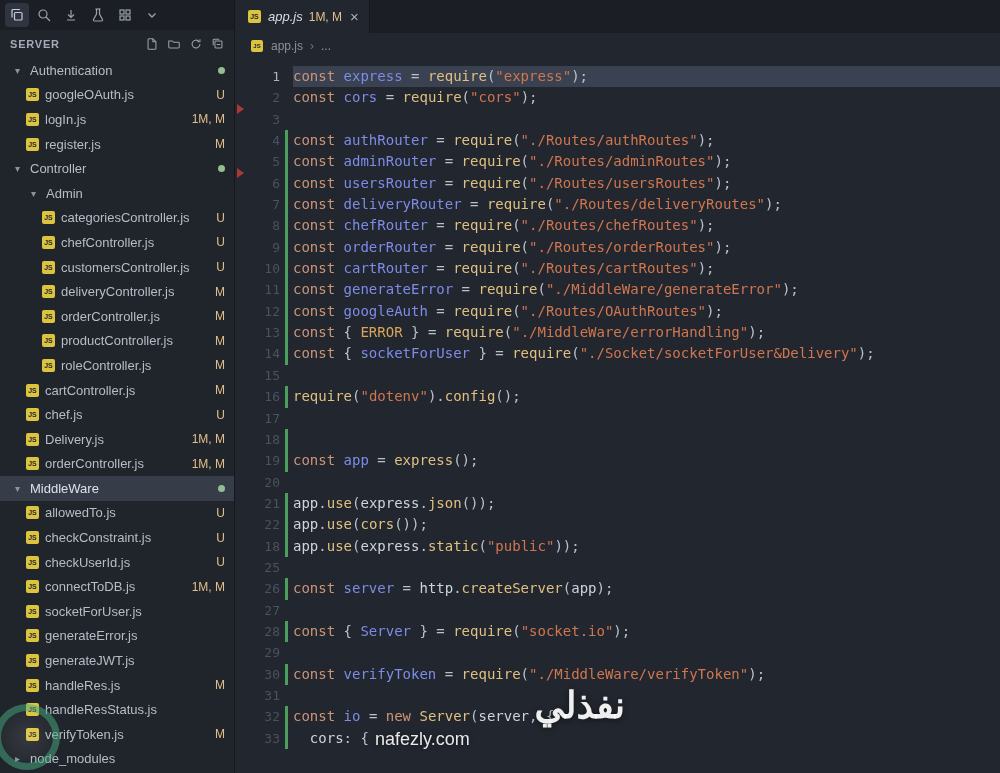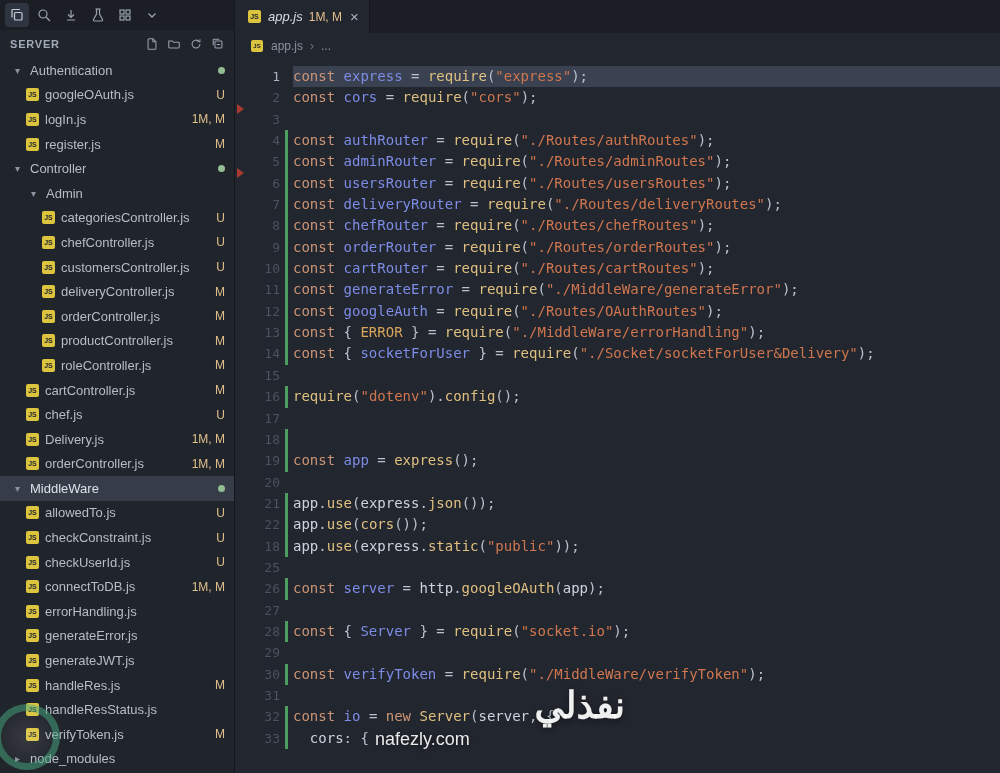--- a/index.html
+++ b/index.html
@@ -304,21 +304,21 @@
           <span class="ind" style="width: 26px;"></span>
           <span class="jsicon">JS</span>
           <span class="tlabel">connectToDB.js</span>
           <span class="tright">
             <span class="badge">1M, M</span>
           </span>
         </div>
         <div class="tree-row">
           <span class="ind" style="width: 26px;"></span>
           <span class="jsicon">JS</span>
-          <span class="tlabel">errorHandling.js</span>
+          <span class="tlabel">socketForUser.js</span>
           <span class="tright"></span>
         </div>
         <div class="tree-row">
           <span class="ind" style="width: 26px;"></span>
           <span class="jsicon">JS</span>
           <span class="tlabel">generateError.js</span>
           <span class="tright"></span>
         </div>
         <div class="tree-row">
           <span class="ind" style="width: 26px;"></span>
@@ -491,21 +491,21 @@
           <span class="txt"><span class="tk-w">app</span><span class="tk-p">.</span><span class="tk-f">use</span><span class="tk-p">(</span><span class="tk-w">express</span><span class="tk-p">.</span><span class="tk-f">static</span><span class="tk-p">(</span><span class="tk-s">"public"</span><span class="tk-p">));</span></span>
         </div>
         <div class="code-line">
           <span class="ln">25</span>
           <span class="gitbar"></span>
           <span class="txt"></span>
         </div>
         <div class="code-line">
           <span class="ln">26</span>
           <span class="gitbar add"></span>
-          <span class="txt"><span class="tk-k">const </span><span class="tk-i">server </span><span class="tk-p">= </span><span class="tk-w">http</span><span class="tk-p">.</span><span class="tk-f">googleOAuth</span><span class="tk-p">(</span><span class="tk-w">app</span><span class="tk-p">);</span></span>
+          <span class="txt"><span class="tk-k">const </span><span class="tk-i">server </span><span class="tk-p">= </span><span class="tk-w">http</span><span class="tk-p">.</span><span class="tk-f">createServer</span><span class="tk-p">(</span><span class="tk-w">app</span><span class="tk-p">);</span></span>
         </div>
         <div class="code-line">
           <span class="ln">27</span>
           <span class="gitbar"></span>
           <span class="txt"></span>
         </div>
         <div class="code-line">
           <span class="ln">28</span>
           <span class="gitbar add"></span>
           <span class="txt"><span class="tk-k">const </span><span class="tk-p">{ </span><span class="tk-i">Server</span><span class="tk-p"> } = </span><span class="tk-f">require</span><span class="tk-p">(</span><span class="tk-s">"socket.io"</span><span class="tk-p">);</span></span>

